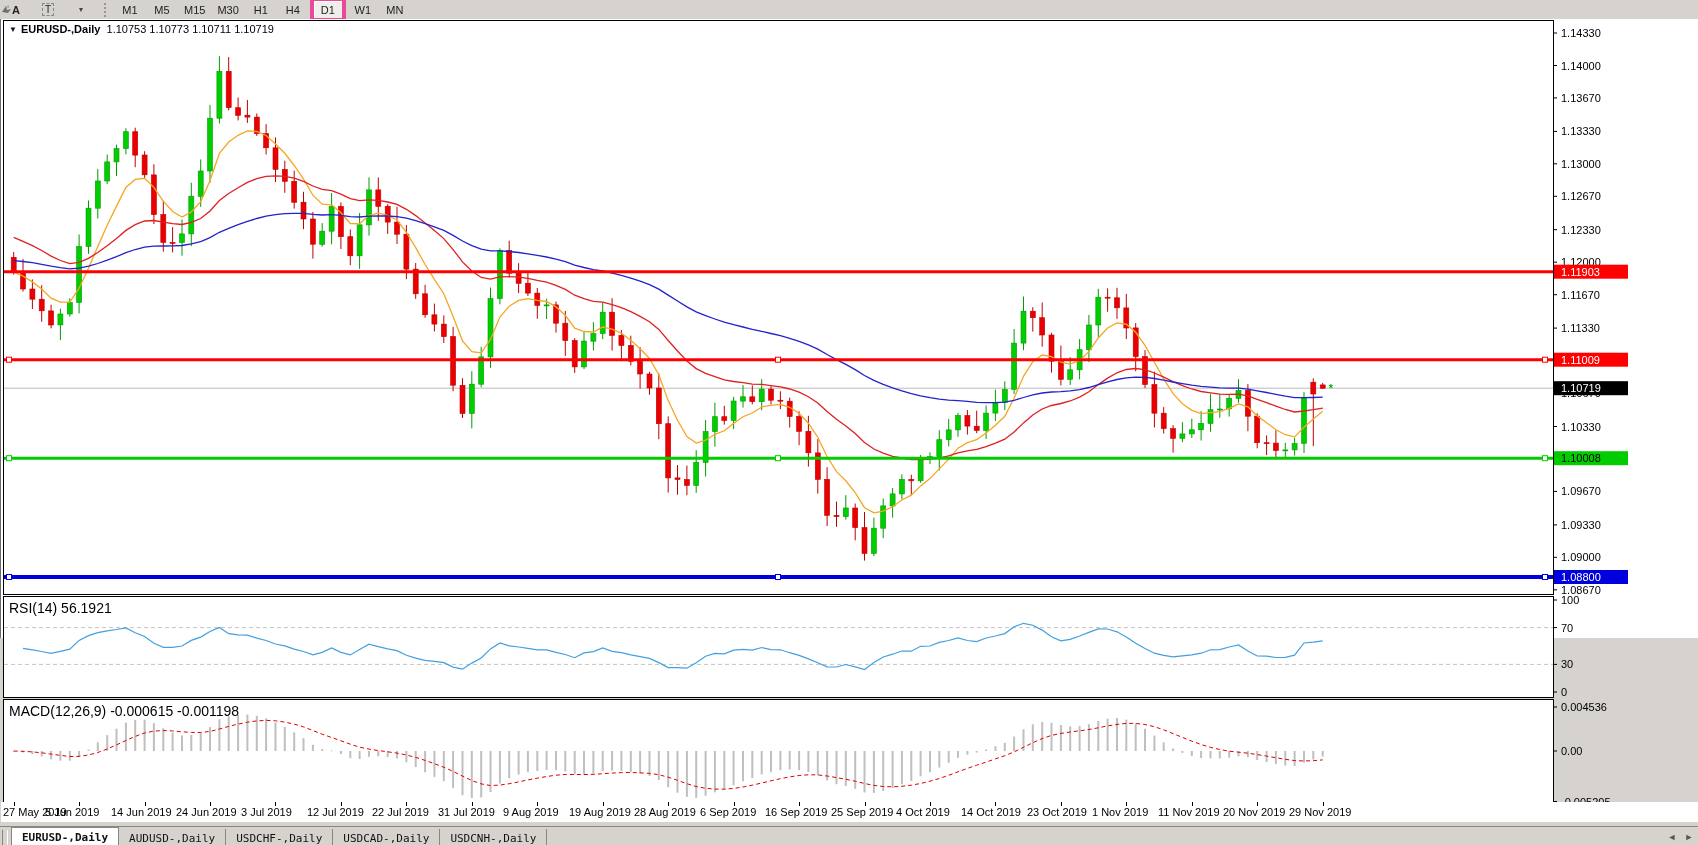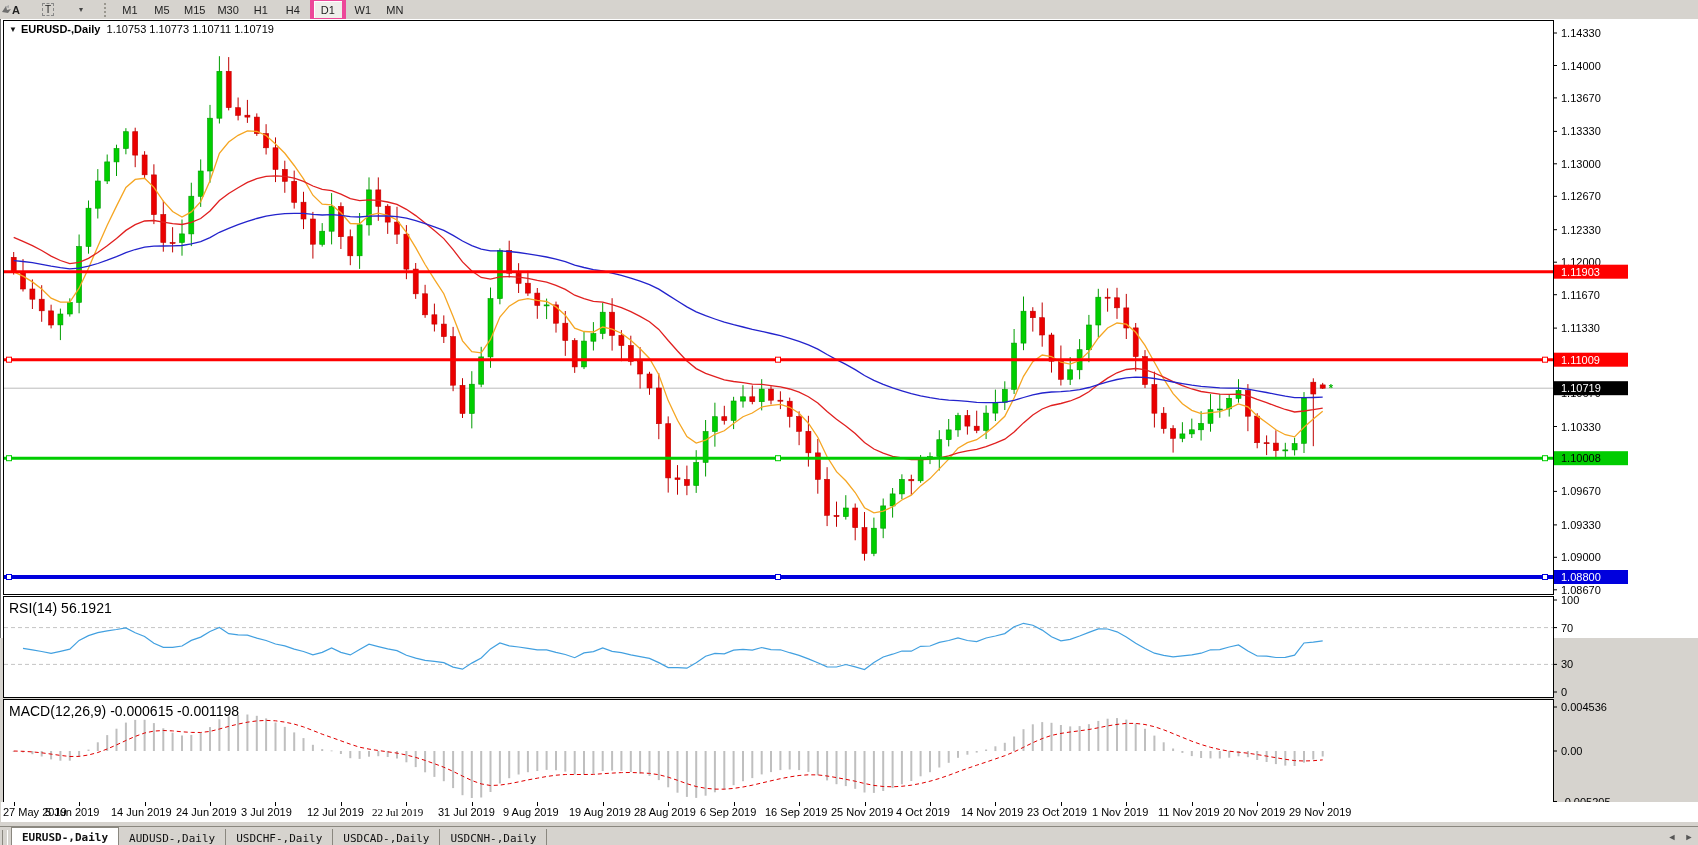--- a/index.html
+++ b/index.html
@@ -606,39 +606,39 @@
         <span style="left: 44px;">5 Jun 2019</span>
         <i style="left: 144px;"></i>
         <span style="left: 110px;">14 Jun 2019</span>
         <i style="left: 209px;"></i>
         <span style="left: 175px;">24 Jun 2019</span>
         <i style="left: 274px;"></i>
         <span style="left: 240px;">3 Jul 2019</span>
         <i style="left: 340px;"></i>
         <span style="left: 306px;">12 Jul 2019</span>
         <i style="left: 405px;"></i>
-        <span style="left: 371px; font-family: Liberation Serif, serif;">22 Jul 2019</span>
+        <span style="left: 371px;">22 Jul 2019</span>
         <i style="left: 471px;"></i>
         <span style="left: 437px;">31 Jul 2019</span>
         <i style="left: 536px;"></i>
         <span style="left: 502px;">9 Aug 2019</span>
         <i style="left: 602px;"></i>
         <span style="left: 568px;">19 Aug 2019</span>
         <i style="left: 667px;"></i>
         <span style="left: 633px;">28 Aug 2019</span>
         <i style="left: 733px;"></i>
         <span style="left: 699px;">6 Sep 2019</span>
         <i style="left: 798px;"></i>
         <span style="left: 764px;">16 Sep 2019</span>
         <i style="left: 864px;"></i>
-        <span style="left: 830px;">25 Nov 2019</span>
+        <span style="left: 830px;">25 Sep 2019</span>
         <i style="left: 929px;"></i>
         <span style="left: 895px;">4 Oct 2019</span>
         <i style="left: 994px;"></i>
-        <span style="left: 960px;">14 Nov 2019</span>
+        <span style="left: 960px;">14 Oct 2019</span>
         <i style="left: 1060px;"></i>
         <span style="left: 1026px;">23 Oct 2019</span>
         <i style="left: 1125px;"></i>
         <span style="left: 1091px;">1 Nov 2019</span>
         <i style="left: 1191px;"></i>
         <span style="left: 1157px;">11 Nov 2019</span>
         <i style="left: 1256px;"></i>
         <span style="left: 1222px;">20 Nov 2019</span>
         <i style="left: 1322px;"></i>
         <span style="left: 1288px;">29 Nov 2019</span>

